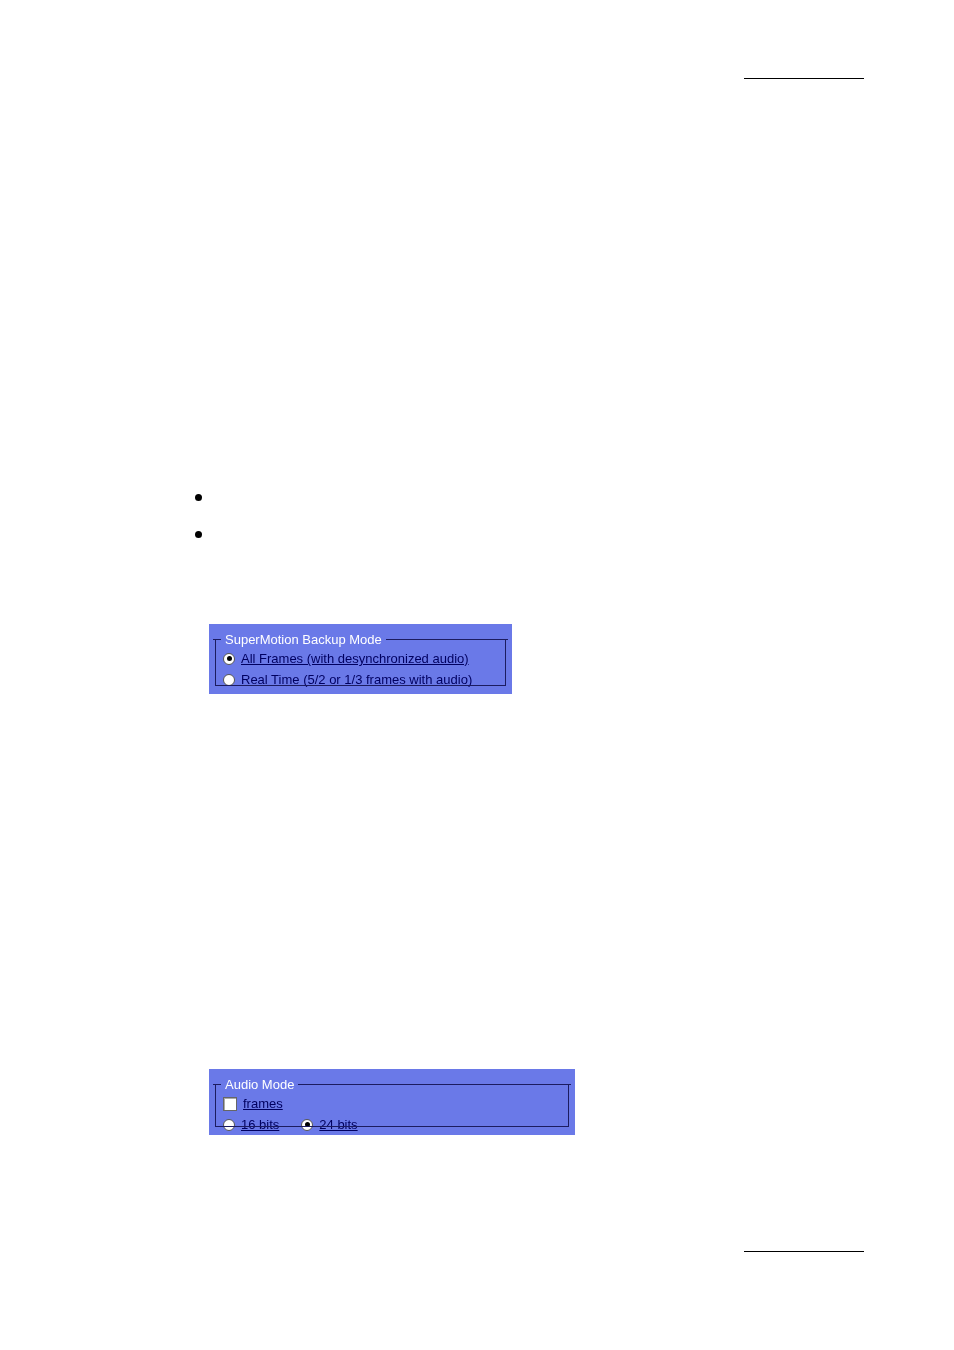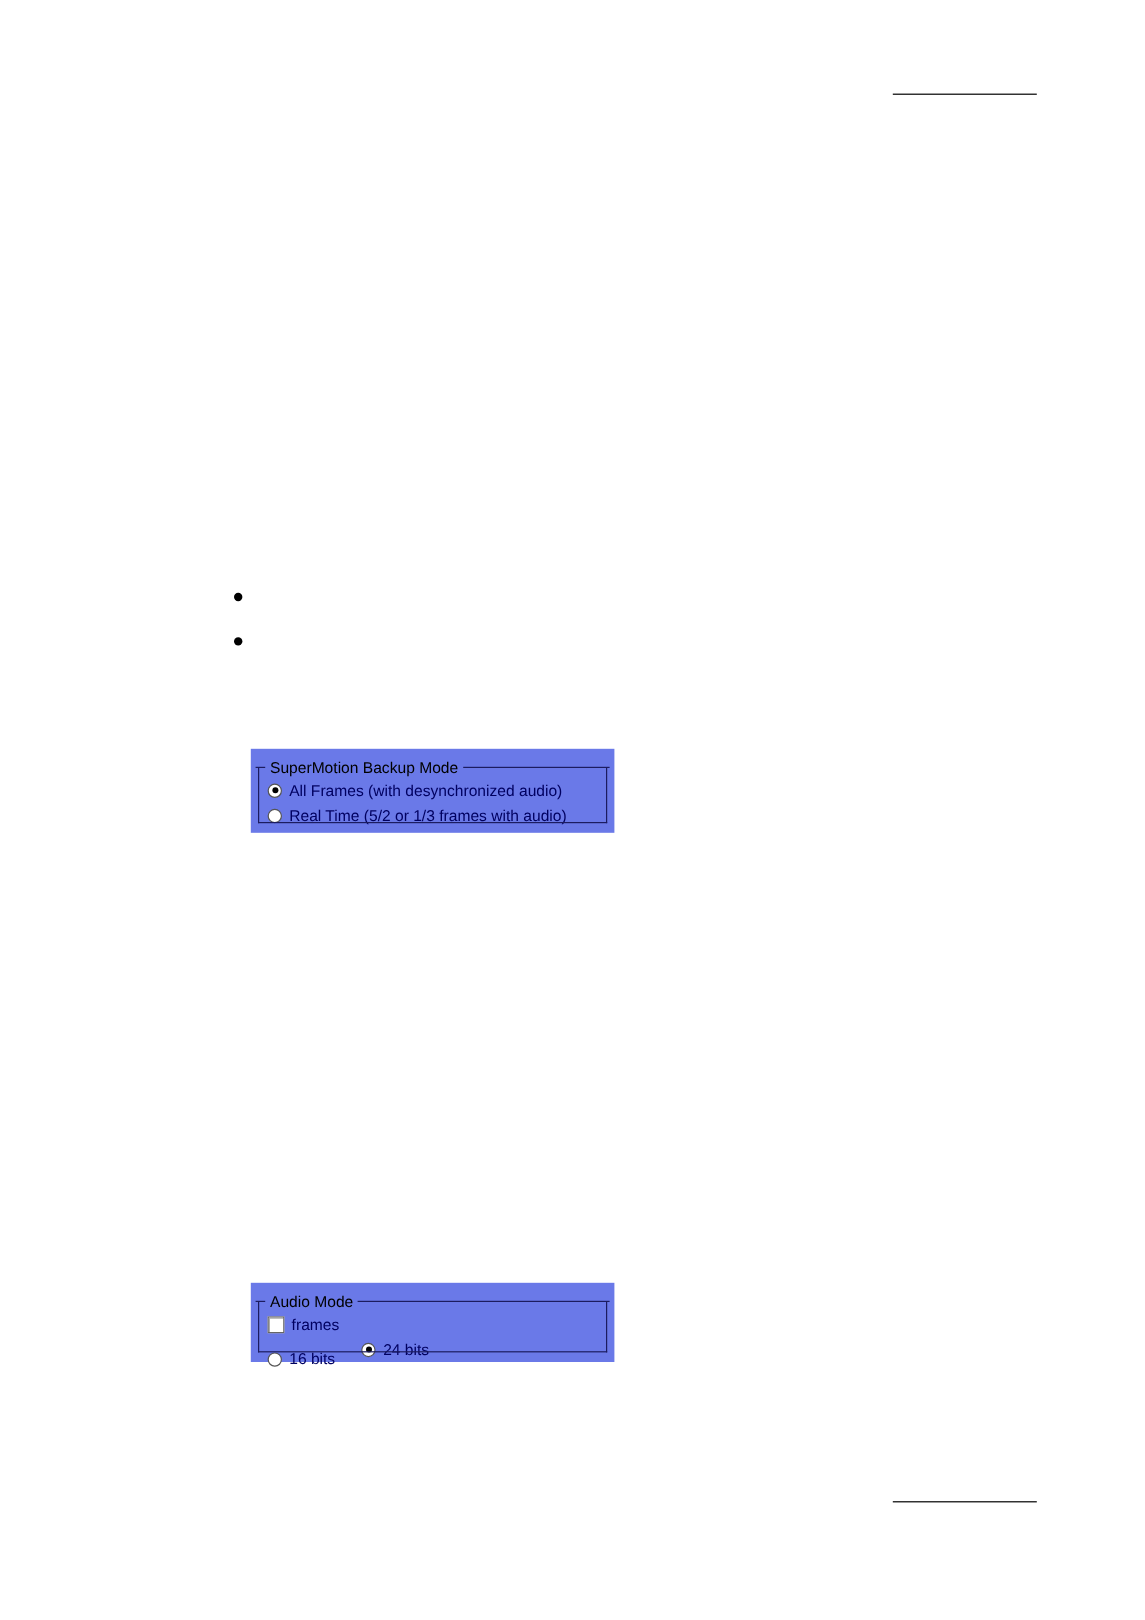--- a/index.html
+++ b/index.html
@@ -57,21 +57,21 @@
   .legend-line {
     display: flex;
     align-items: center;
     gap: 4px;
   }
   .legend-line .ll-left {
     width: 8px;
     border-top: 1px solid #1c1c60;
   }
   .legend-line .ll-label {
-    color: #000000;
+    color: #ffffff;
     font-family: Tahoma, Arial, sans-serif;
     font-size: 13px;
     white-space: nowrap;
   }
   .legend-line .ll-right {
     flex: 1;
     border-top: 1px solid #1c1c60;
   }
   .side-left {
     position: absolute;
@@ -100,20 +100,21 @@
   .opt-row {
     display: flex;
     align-items: center;
     gap: 6px;
     margin-bottom: 6px;
   }
   .opt-row .lbl {
     font-family: Tahoma, Arial, sans-serif;
     font-size: 13px;
     color: #000060;
+    text-decoration: underline;
   }
   .radio {
     width: 12px;
     height: 12px;
     border-radius: 50%;
     background: #fff;
     border: 1px solid #555;
     display: inline-flex;
     align-items: center;
     justify-content: center;
@@ -136,27 +137,27 @@
 
   #box-supermotion {
     left: 209px;
     top: 624px;
     width: 303px;
     height: 70px;
   }
   #box-audio {
     left: 209px;
     top: 1069px;
-    width: 303px;
+    width: 366px;
     height: 66px;
   }
   .inline-options {
     display: flex;
     gap: 22px;
-    align-items: center;
+    align-items: flex-start;
   }
 </style>
 </head>
 <body>
 
 <div class="page">
 
   <div class="underline-mark"></div>
 
   <div class="bullets">

